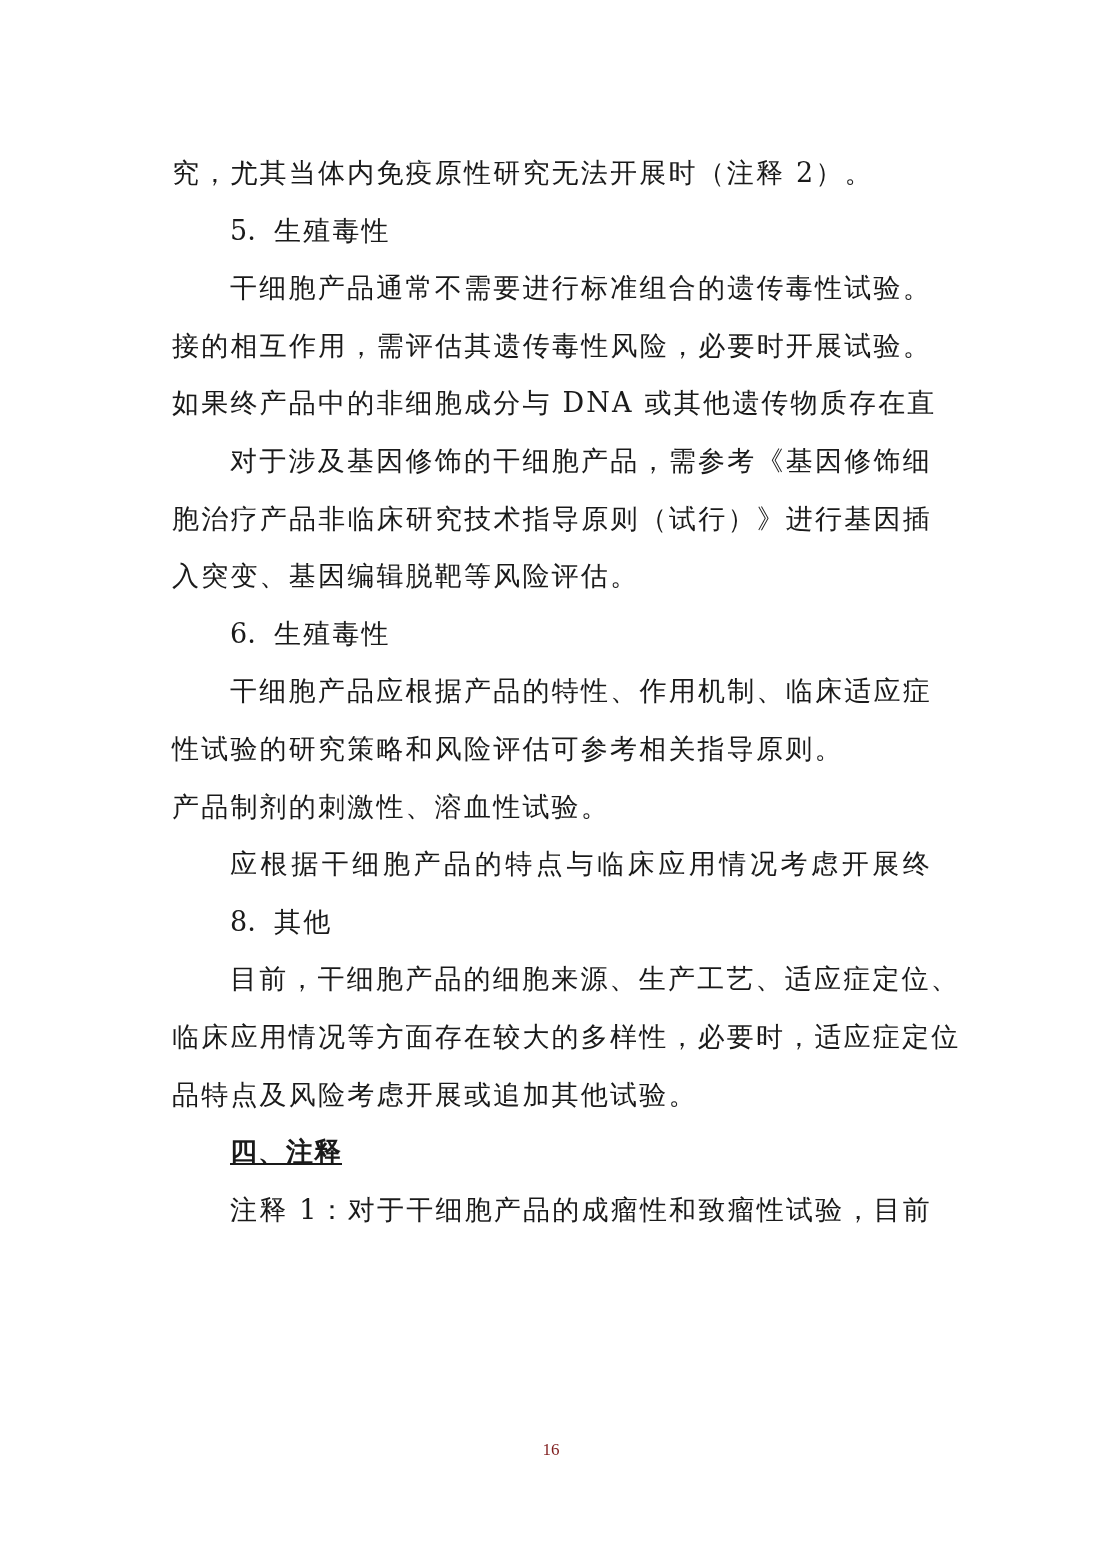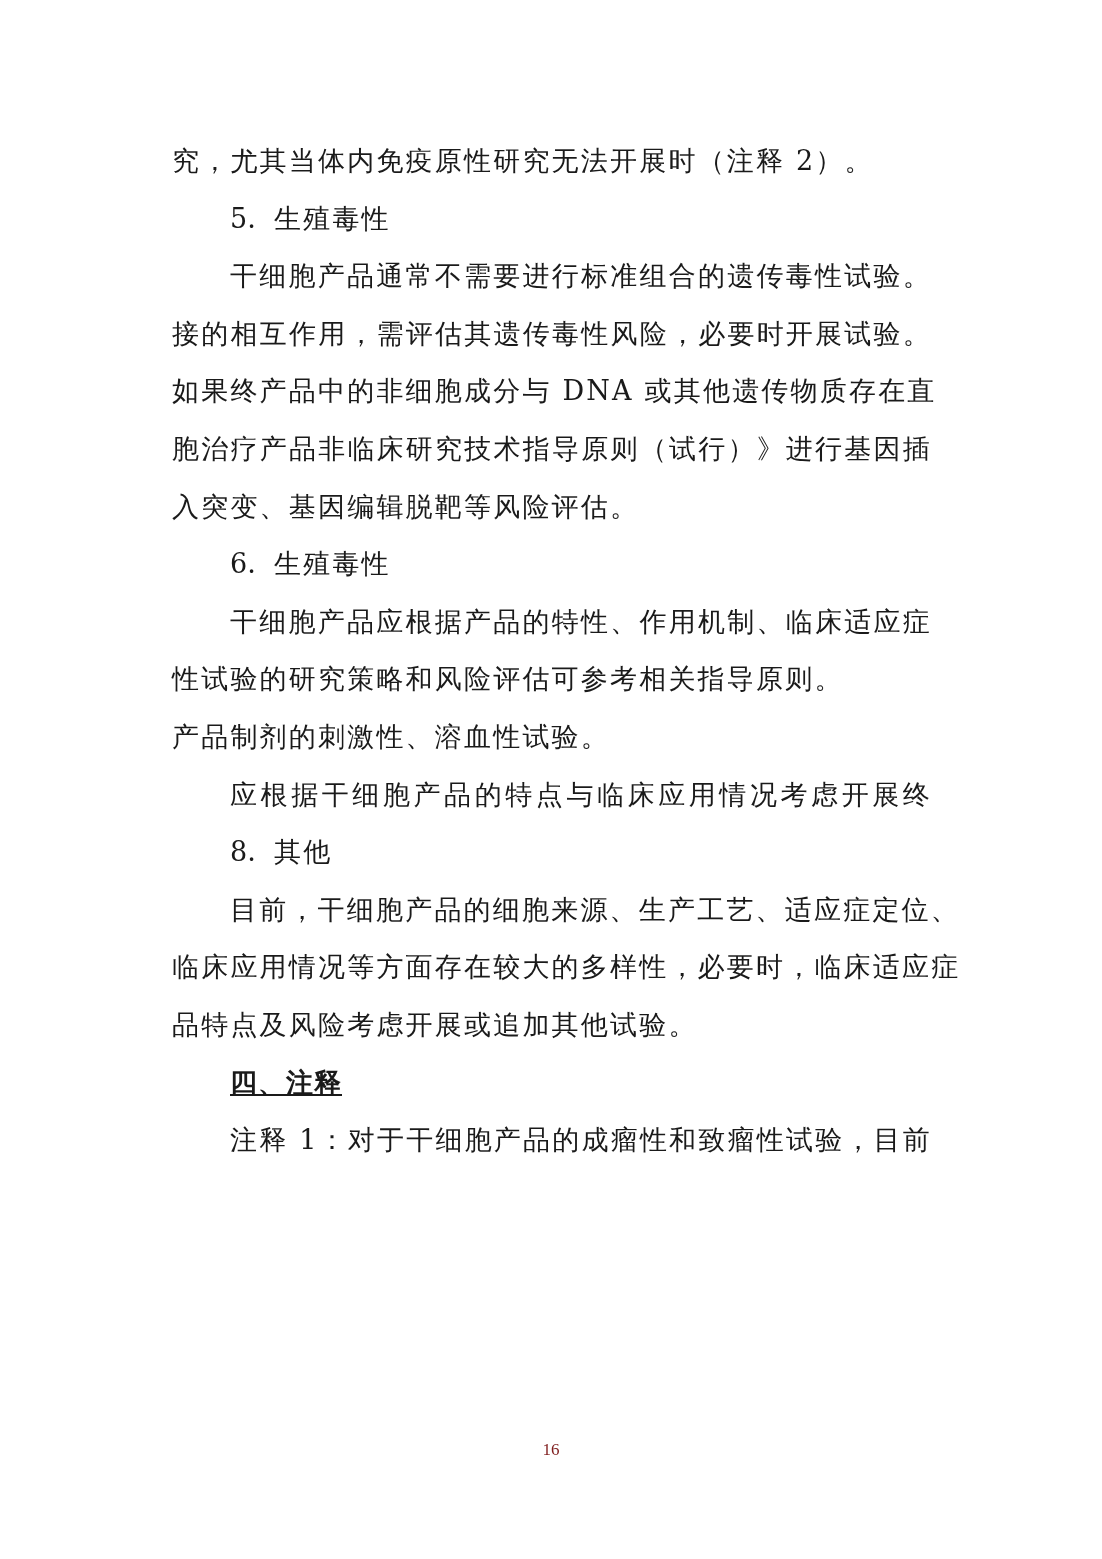--- a/index.html
+++ b/index.html
@@ -11,21 +11,21 @@
       width: 1102px;
       height: 1559px;
       position: relative;
       overflow: hidden;
       font-family: "DejaVu Serif", "Liberation Serif", serif;
       color: #1a1a1a;
     }
     .page {
       position: absolute;
       left: 172px;
-      top: 132px;
+      top: 144px;
       width: 760px;
     }
     .line {
       height: 57.6px;
       line-height: 57.6px;
       font-size: 27px;
       white-space: nowrap;
       letter-spacing: 2.2px;
     }
     .indent {
@@ -63,36 +63,37 @@
 
 <div class="page">
   <div class="line">究，尤其当体内免疫原性研究无法开展时（注释 2）。</div>
 
   <div class="line indent"><span class="heading-num">5.</span><span>生殖毒性</span></div>
 
   <div class="line indent justify" style="width:702px">干细胞产品通常不需要进行标准组合的遗传毒性试验。</div>
   <div class="line justify">接的相互作用，需评估其遗传毒性风险，必要时开展试验。</div>
   <div class="line justify">如果终产品中的非细胞成分与 DNA 或其他遗传物质存在直</div>
 
+  <div class="line indent justify" style="width:702px">对于涉及基因修饰的干细胞产品，需参考《基因修饰细</div>
   <div class="line justify">胞治疗产品非临床研究技术指导原则（试行）》进行基因插</div>
   <div class="line">入突变、基因编辑脱靶等风险评估。</div>
 
   <div class="line indent"><span class="heading-num">6.</span><span>生殖毒性</span></div>
 
   <div class="line indent justify" style="width:702px">干细胞产品应根据产品的特性、作用机制、临床适应症</div>
   <div class="line">性试验的研究策略和风险评估可参考相关指导原则。</div>
 
 
   <div class="line">产品制剂的刺激性、溶血性试验。</div>
   <div class="line indent justify" style="width:702px">应根据干细胞产品的特点与临床应用情况考虑开展终</div>
 
   <div class="line indent"><span class="heading-num">8.</span><span>其他</span></div>
 
   <div class="line indent justify" style="width:702px">目前，干细胞产品的细胞来源、生产工艺、适应症定位、</div>
-  <div class="line justify">临床应用情况等方面存在较大的多样性，必要时，临床适应症</div>
+  <div class="line justify">临床应用情况等方面存在较大的多样性，必要时，适应症定位</div>
   <div class="line">品特点及风险考虑开展或追加其他试验。</div>
 
   <div class="line indent section-heading">四、注释</div>
 
   <div class="line indent justify" style="width:702px">注释 1：对于干细胞产品的成瘤性和致瘤性试验，目前</div>
 </div>
 
 <div class="page-number">16</div>
 
 </body></html>

